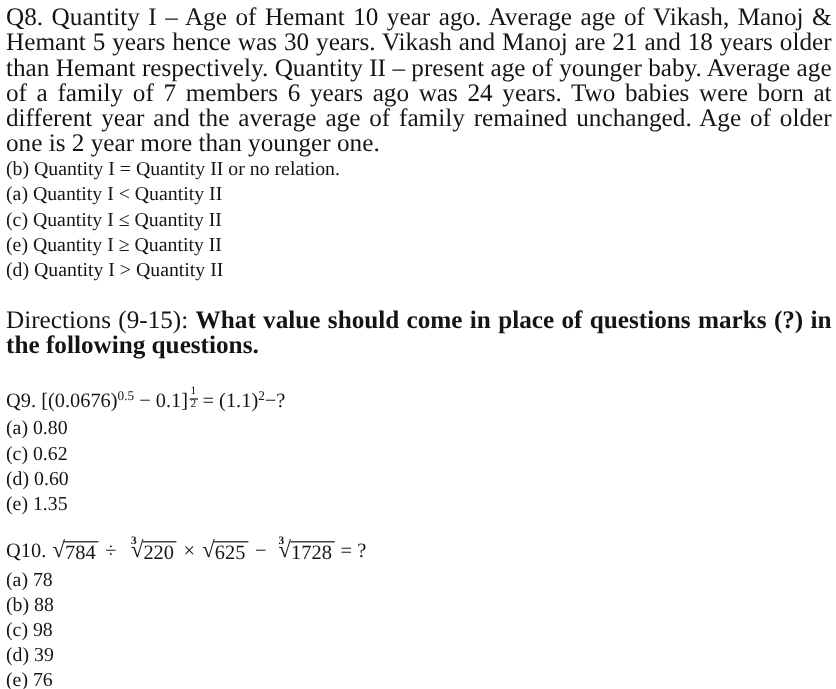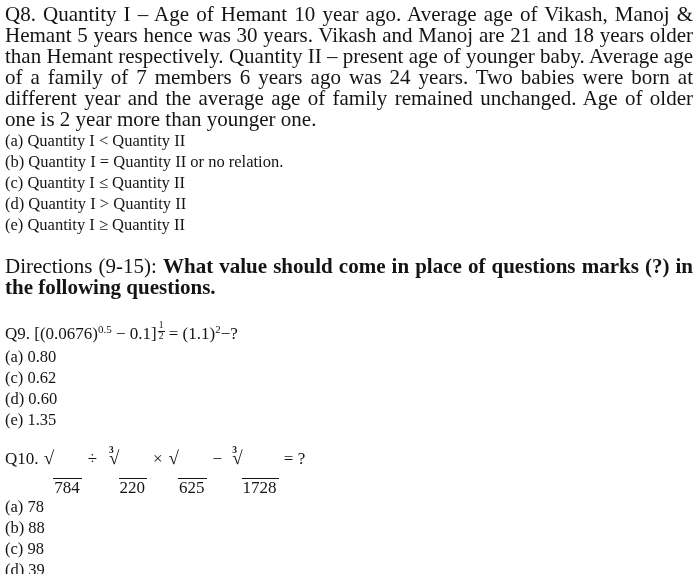--- a/index.html
+++ b/index.html
@@ -59,45 +59,44 @@
   }
   .root .sign {
     font-size: 19px;
     line-height: 16px;
     margin-right: -1px;
   }
   .root .bar {
     line-height: 17px;
     border-top: 1.6px solid #141414;
     padding: 0 2px 0 1px;
-    margin-top: 28px;
   }
   .root .idx {
     position: absolute;
     left: 0px;
     top: -4px;
     font-size: 9.5px;
     line-height: 9px;
     font-weight: bold;
   }
   .root.cbrt { margin-left: 5px; }
   .op { padding: 0 5px; }
   .op-div { padding: 0 7px 0 5px; }
 </style>
 </head>
 <body>
 
 <div>
 
   <p class="para">Q8. Quantity I – Age of Hemant 10 year ago. Average age of Vikash, Manoj &amp; Hemant 5 years hence was 30 years. Vikash and Manoj are 21 and 18 years older than Hemant respectively. Quantity II – present age of younger baby. Average age of a family of 7 members 6 years ago was 24 years. Two babies were born at different year and the average age of family remained unchanged. Age of older one is 2 year more than younger one.</p>
+  <div class="opt-line">(b) Quantity I = Quantity II or no relation.</div>
   <div class="opt-line">(a) Quantity I &lt; Quantity II</div>
-  <div class="opt-line">(b) Quantity I = Quantity II or no relation.</div>
   <div class="opt-line">(c) Quantity I ≤ Quantity II</div>
+  <div class="opt-line">(e) Quantity I ≥ Quantity II</div>
   <div class="opt-line">(d) Quantity I &gt; Quantity II</div>
-  <div class="opt-line">(e) Quantity I ≥ Quantity II</div>
 
   <div class="gap-lg"></div>
 
   <p class="para"><span>Directions (9-15): </span><span class="directions-bold">What value should come in place of questions marks (?) in the following questions.</span></p>
 
   <div class="gap-md"></div>
 
   <div class="formula f9"><span>Q9. </span><span>[(0.0676)</span><sup class="e">0.5</sup><span> − 0.1]</span><span class="fracexp">
         <span class="fnum">1</span>
         <span class="fden">2</span>

